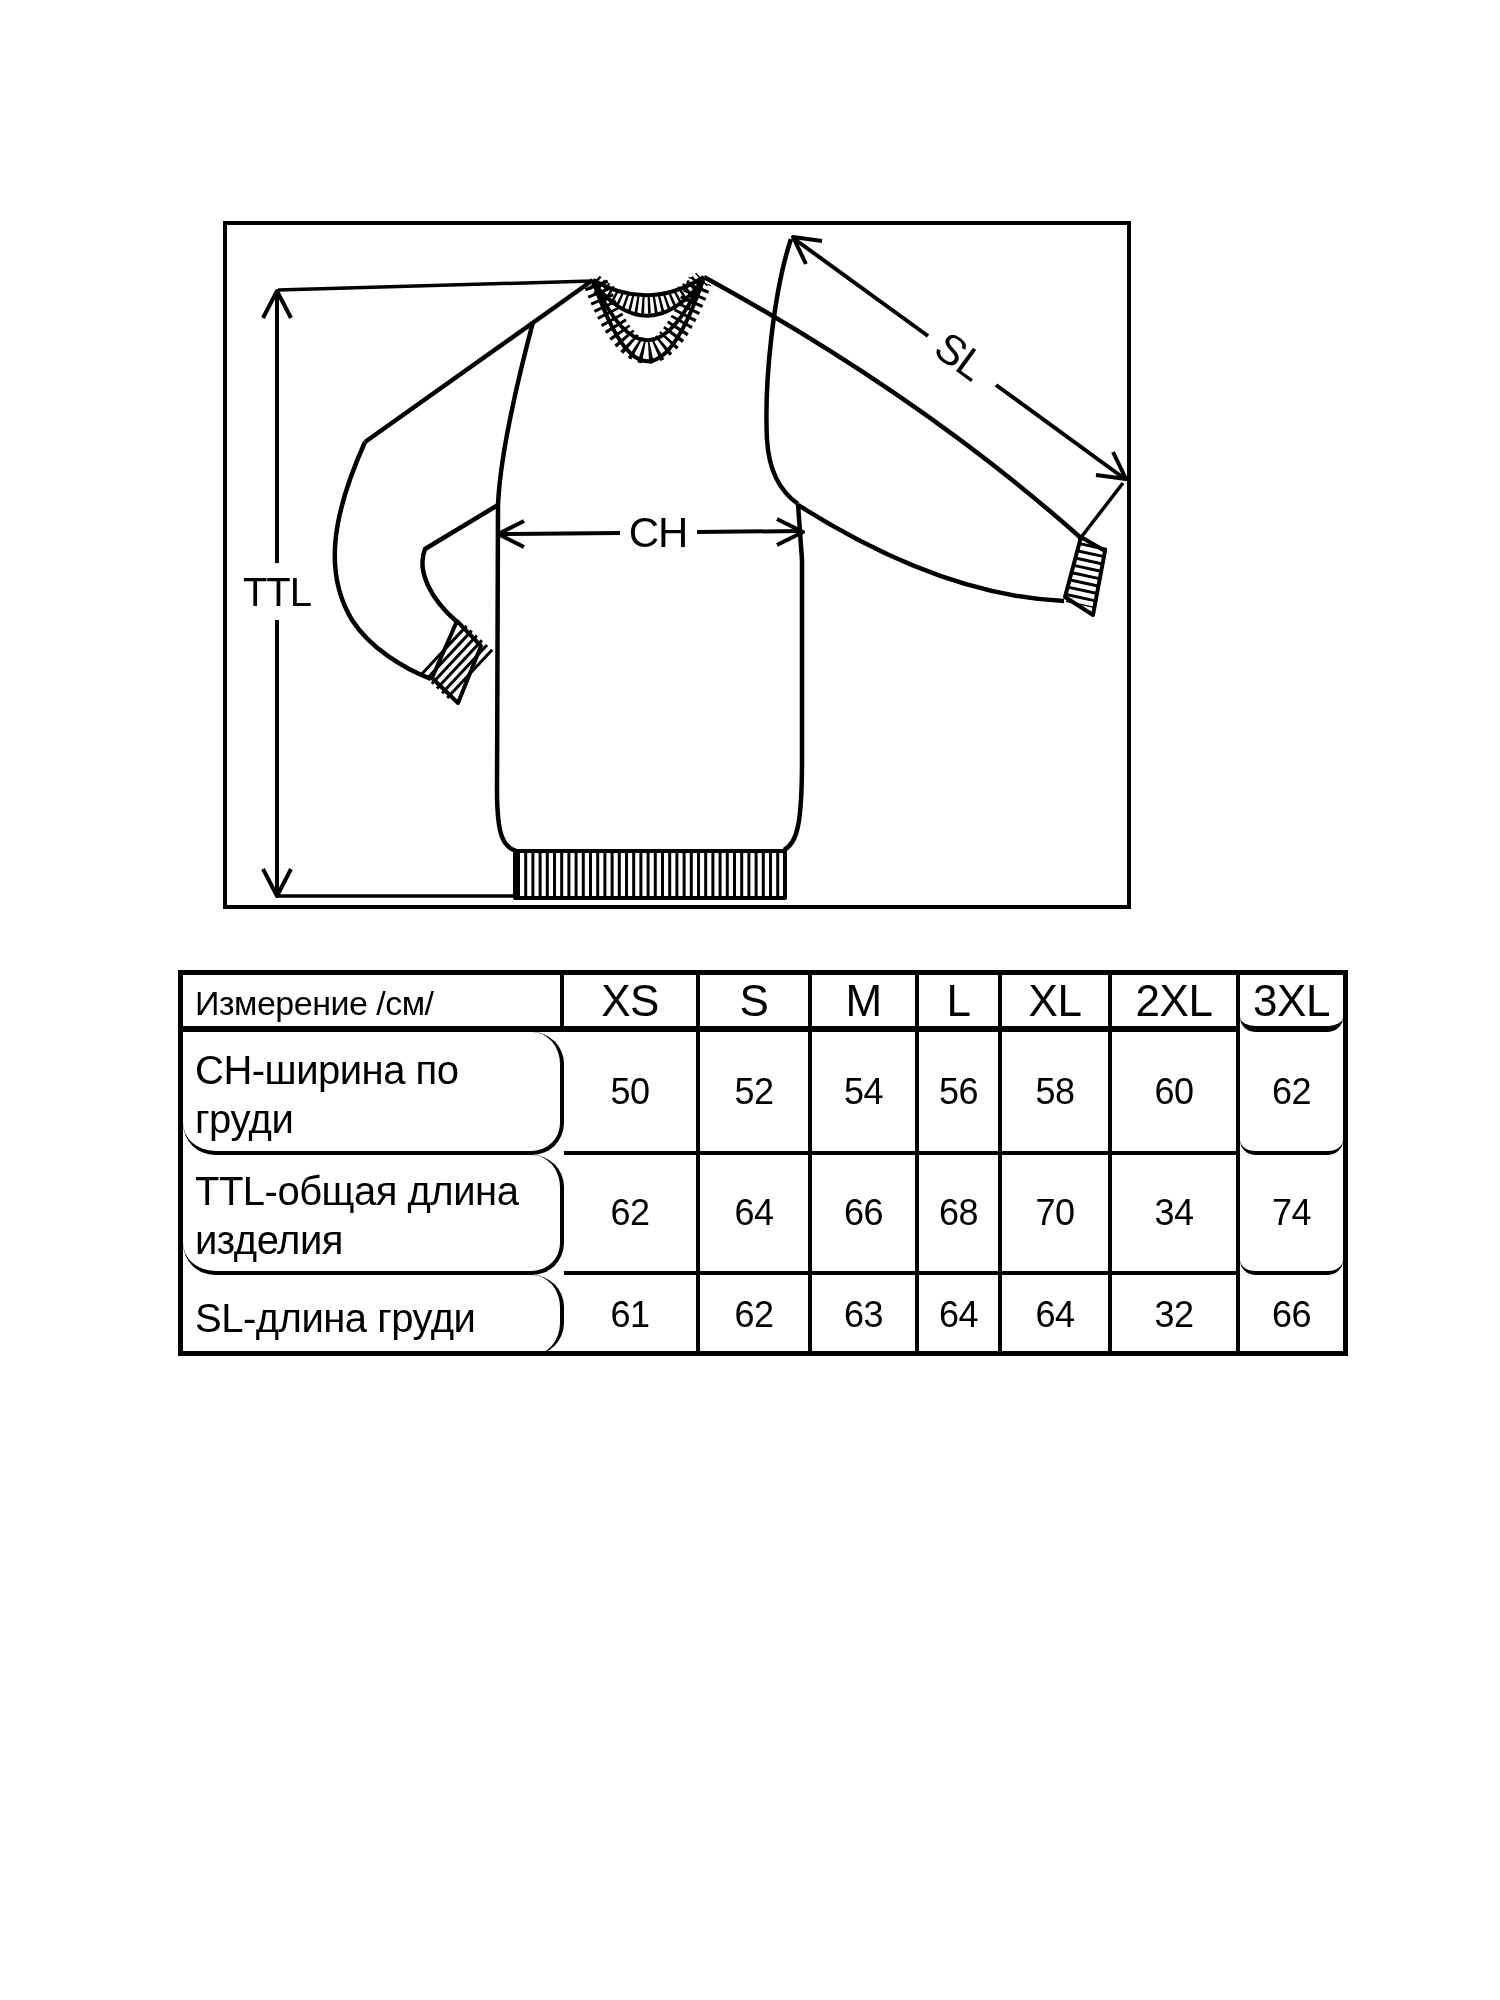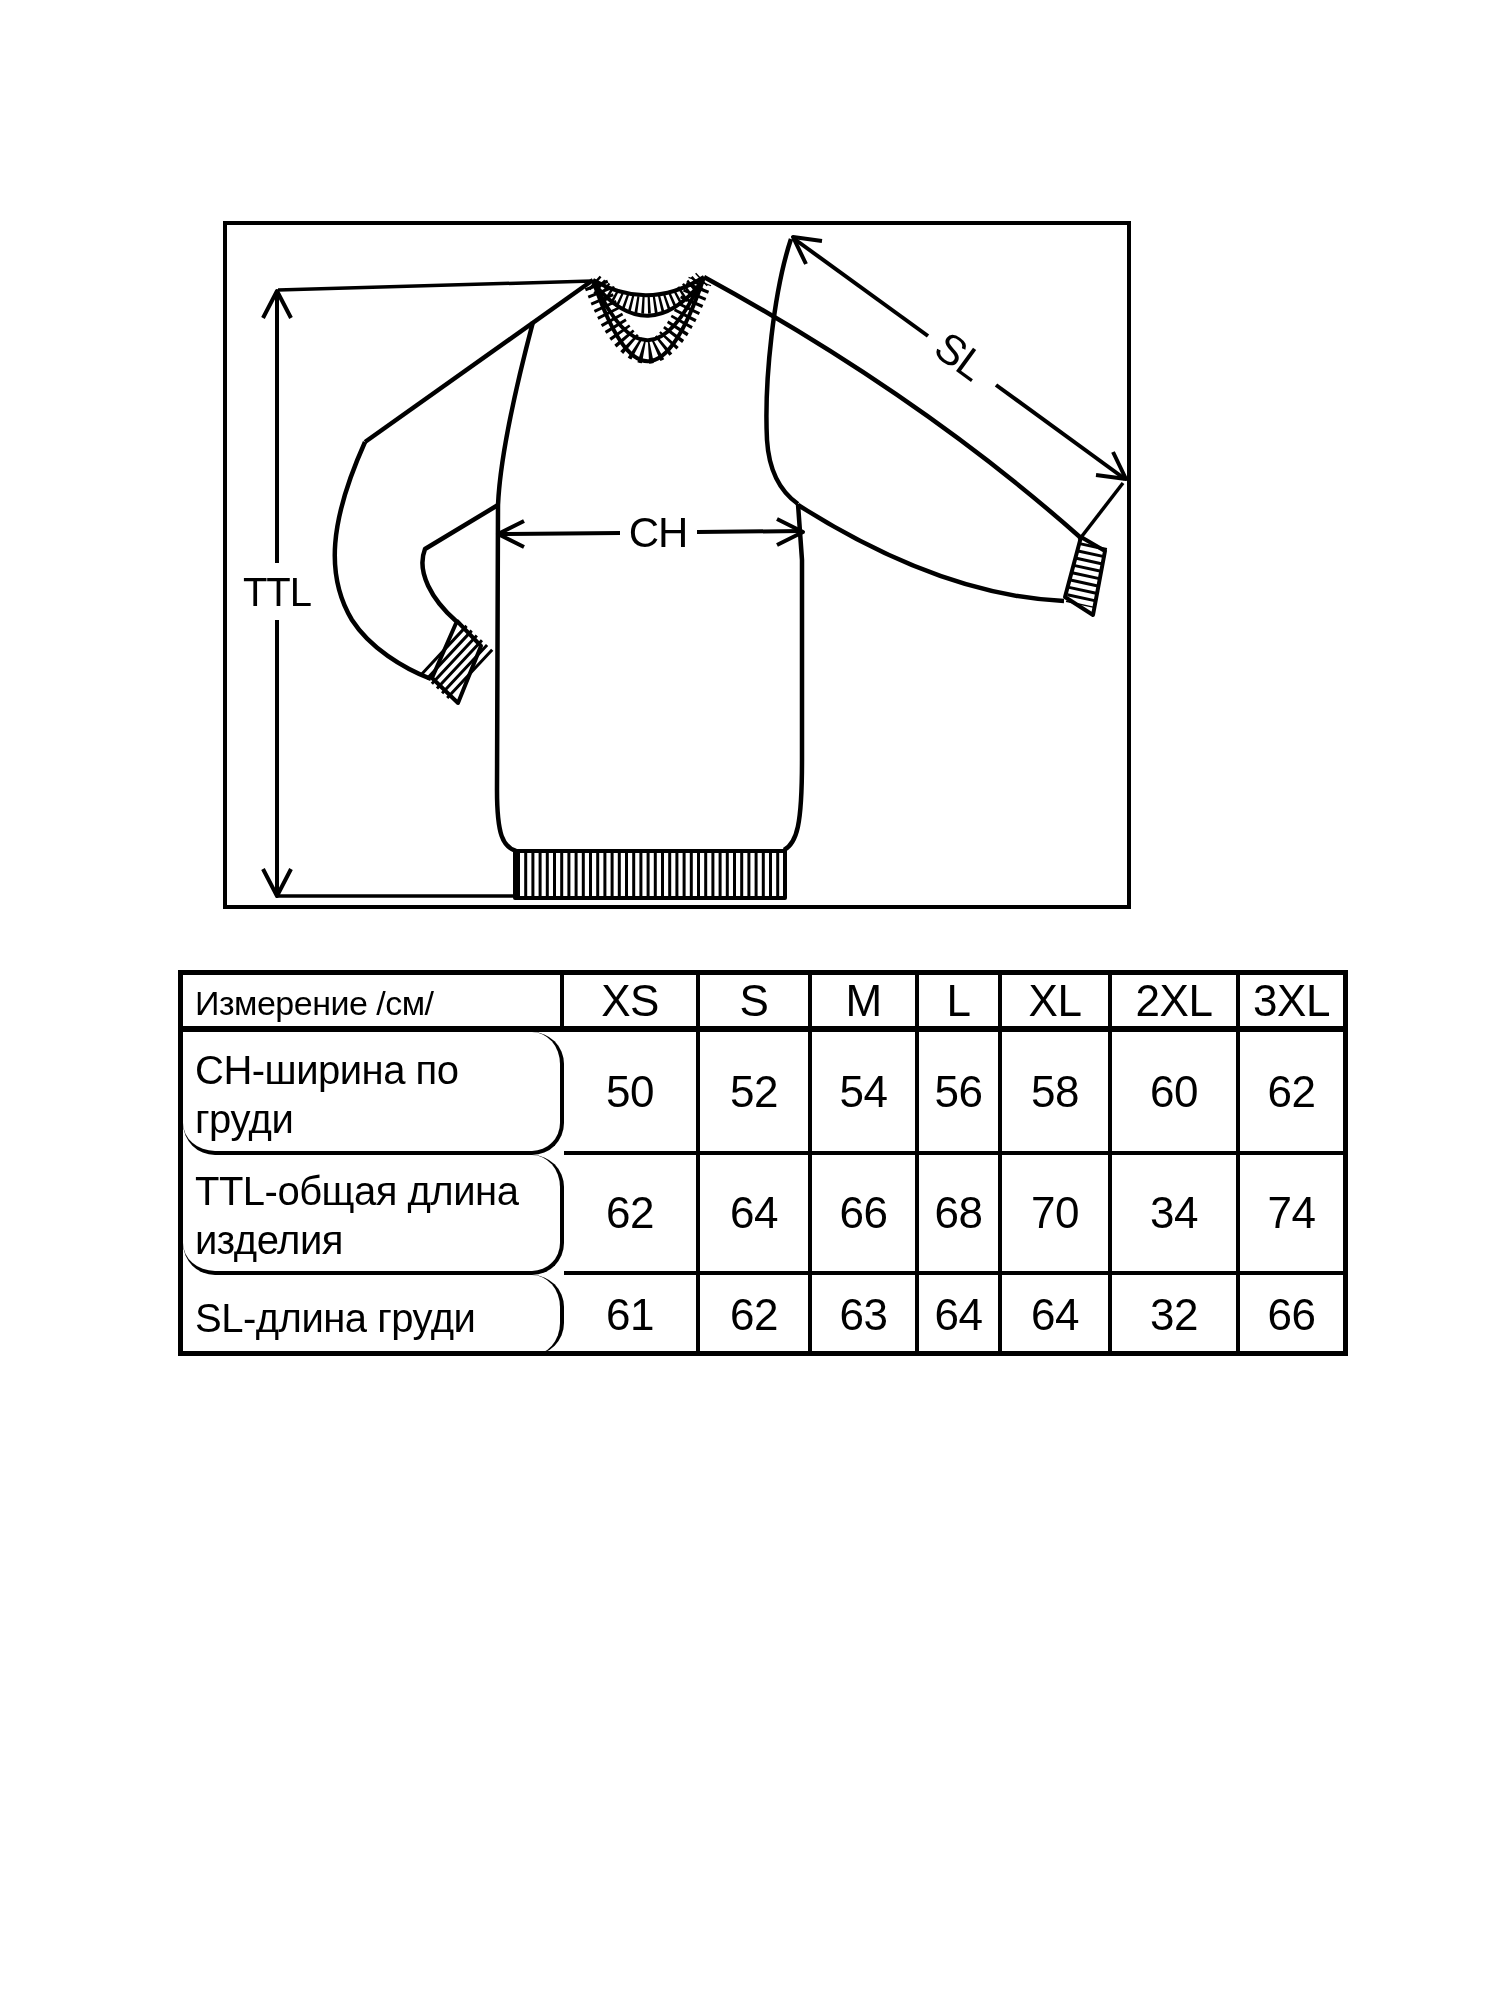--- a/index.html
+++ b/index.html
@@ -17,28 +17,28 @@
     border:5px solid #000;background:#fff;
     display:grid;
     grid-template-columns:381px 136px 112px 107px 83px 110px 128px 103px;
     grid-template-rows:57px 123px 120px 80px;
   }
   .cell{
     box-sizing:border-box;display:flex;align-items:center;justify-content:center;
     border-right:4px solid #000;border-bottom:4px solid #000;
     overflow:hidden;line-height:1.22;letter-spacing:-0.5px;text-align:center;
   }
-  .cell.last-col{border-right:none;}
+  .cell.last-col{border-right:none;border-radius:15px;}
   .cell.last-row{border-bottom:none;}
   .cell.head{border-bottom:6px solid #000;}
   .cell.label{justify-content:flex-start;text-align:left;padding:8px 8px 2px 12px;}
   .h-label{font-size:34px;}
   .h-size{font-size:44px;}
   .row-label{font-size:40px;border-radius:32px;}
-  .val{font-size:44px;}
+  .val{font-size:36px;}
 </style>
 </head>
 <body>
 
 <svg id="sketch" width="1500" height="2000" viewBox="0 0 1500 2000">
 
   <rect x="225" y="223" width="904" height="684" fill="none" stroke="#000" stroke-width="4"></rect>
 
   <g stroke="#000" fill="none" stroke-linejoin="round">
 

